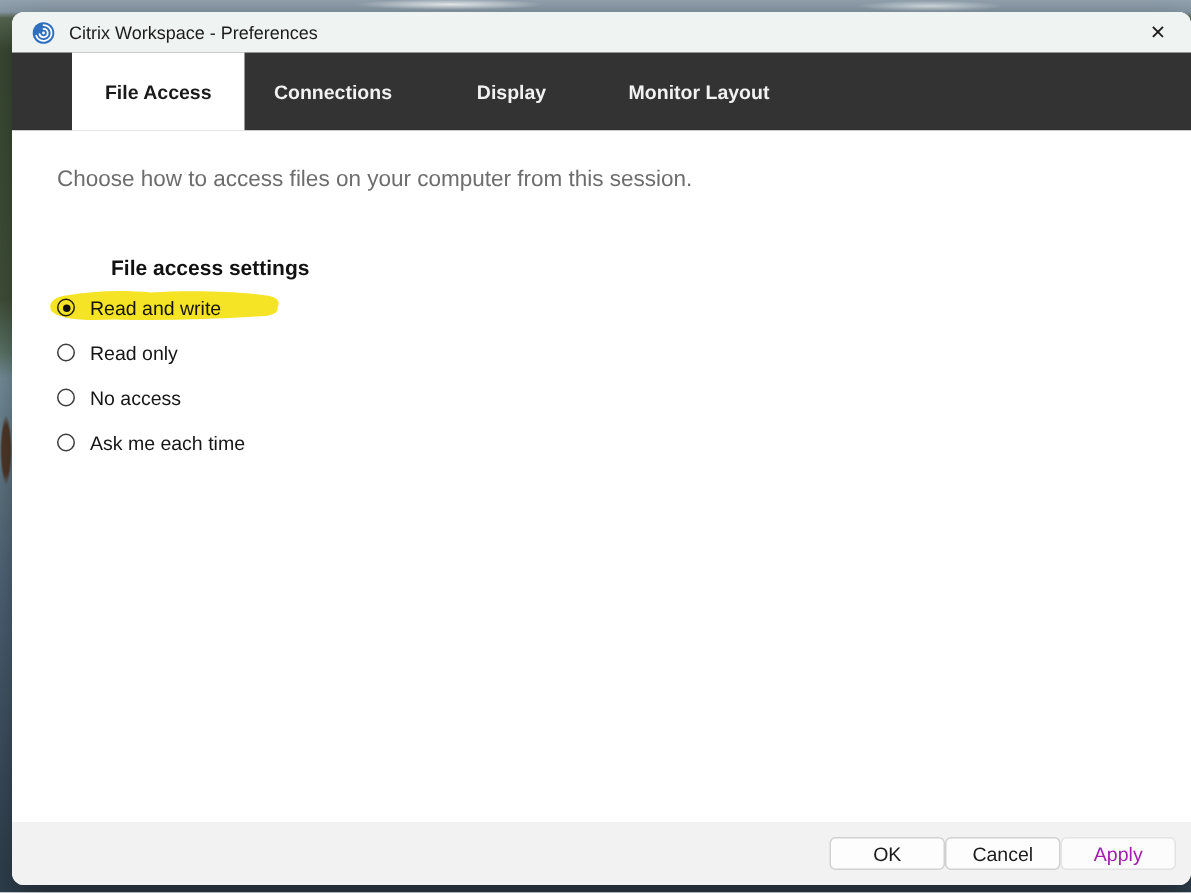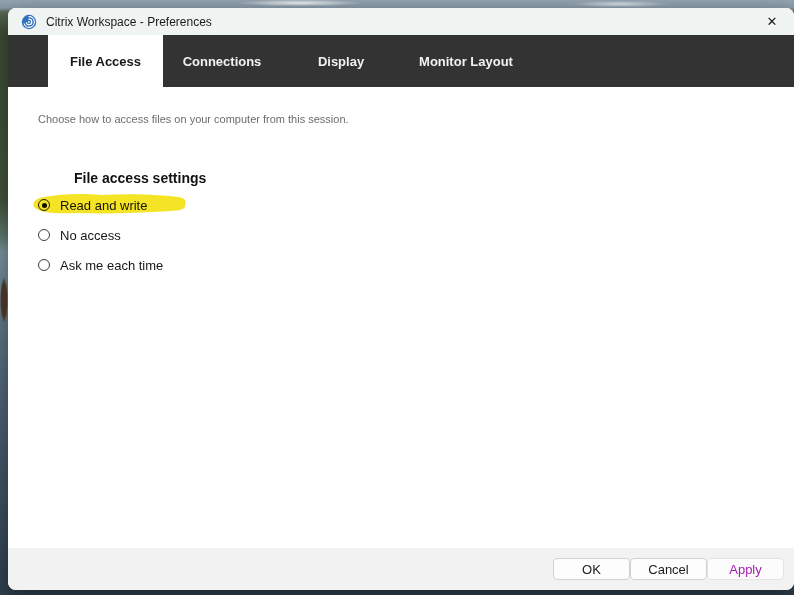--- a/index.html
+++ b/index.html
@@ -65,21 +65,21 @@
   .tab:nth-child(1) { width: 115px; }
   .tab:nth-child(2) { width: 118px; }
   .tab:nth-child(3) { width: 120px; }
   .tab:nth-child(4) { width: 130px; }
   .tab.active { background: #ffffff; color: #191919; }
   .content {
     flex: 1 1 auto;
     background: #ffffff;
     padding: 25px 20px 0 30px;
   }
-  .description { font-size: 11px; color: #6d6d6d; line-height: 15px; }
+  .description { font-size: 15px; color: #6d6d6d; line-height: 15px; }
   .group-label { margin-top: 43px; font-size: 14px; font-weight: bold; color: #111111; line-height: 16px; margin-left: 36px; }
   .options { margin-top: 4px; }
   .option-row {
     position: relative;
     height: 30px;
     display: flex; align-items: center;
     width: 220px;
   }
   .radio {
     width: 12px; height: 12px;
@@ -160,20 +160,24 @@
       <div class="options">
 
         <div class="option-row selected highlighted">
           <span class="radio"></span>
           <span class="option-label">Read and write</span>
           <svg class="marker" viewBox="0 0 162 25" preserveAspectRatio="none">
             <path d="M5 15 C3 10 7 6 15 5 C34 2 50 1 72 3 C102 1 136 3 149 5 C156 6 158 9 156 13 C157 17 151 19 142 19 C110 21 76 22 47 21 C27 22 10 21 5 15 Z" fill="#f4e112" opacity="0.92"></path>
           </svg>
         </div>
 
+        <div class="option-row">
+          <span class="radio"></span>
+          <span class="option-label">Read only</span>
+        </div>
 
         <div class="option-row">
           <span class="radio"></span>
           <span class="option-label">No access</span>
         </div>
 
         <div class="option-row">
           <span class="radio"></span>
           <span class="option-label">Ask me each time</span>
         </div>

